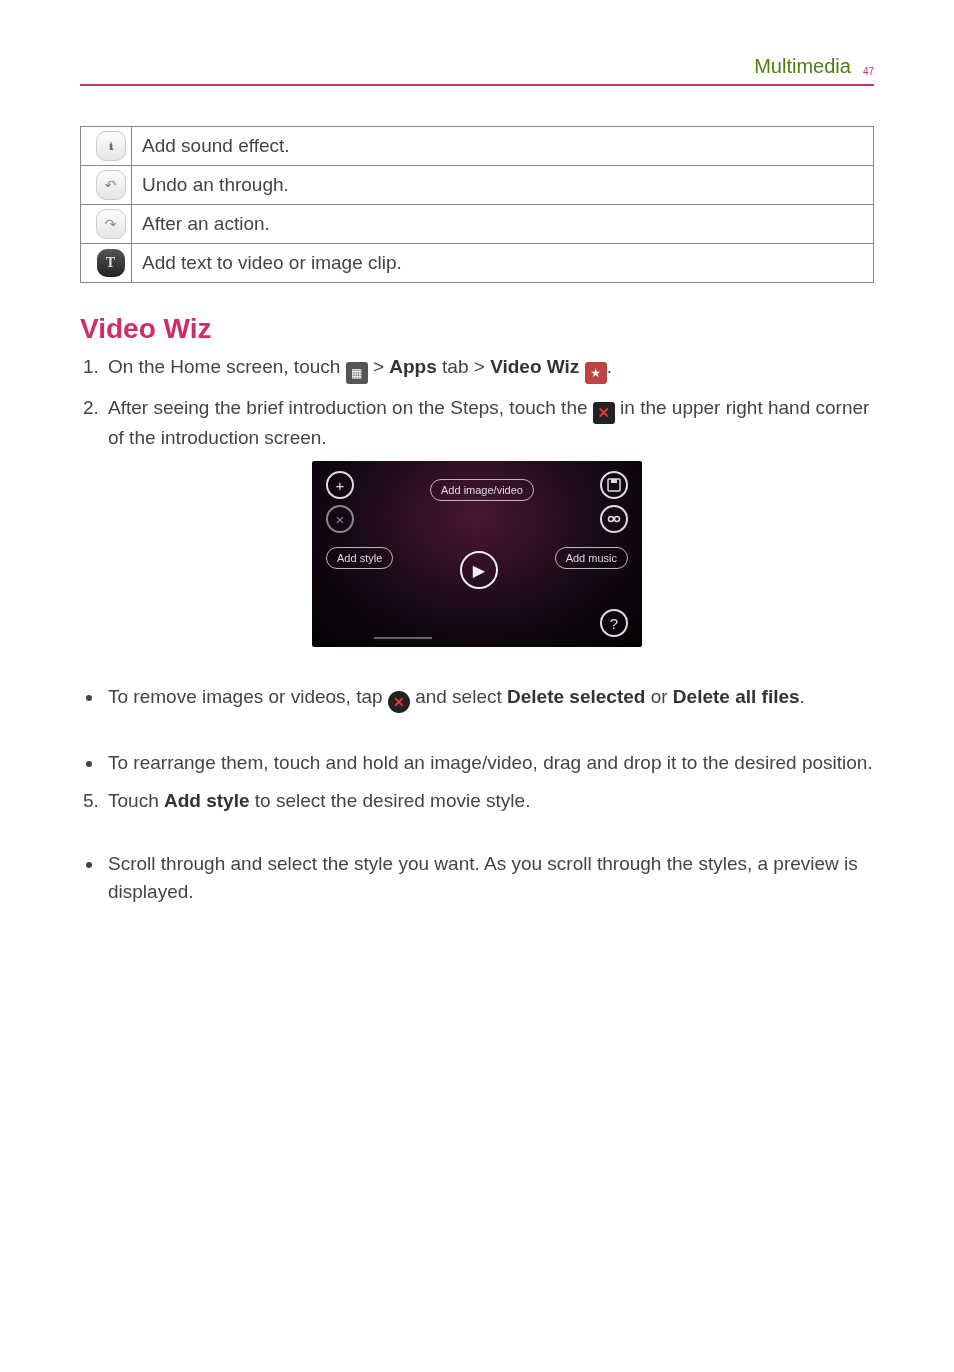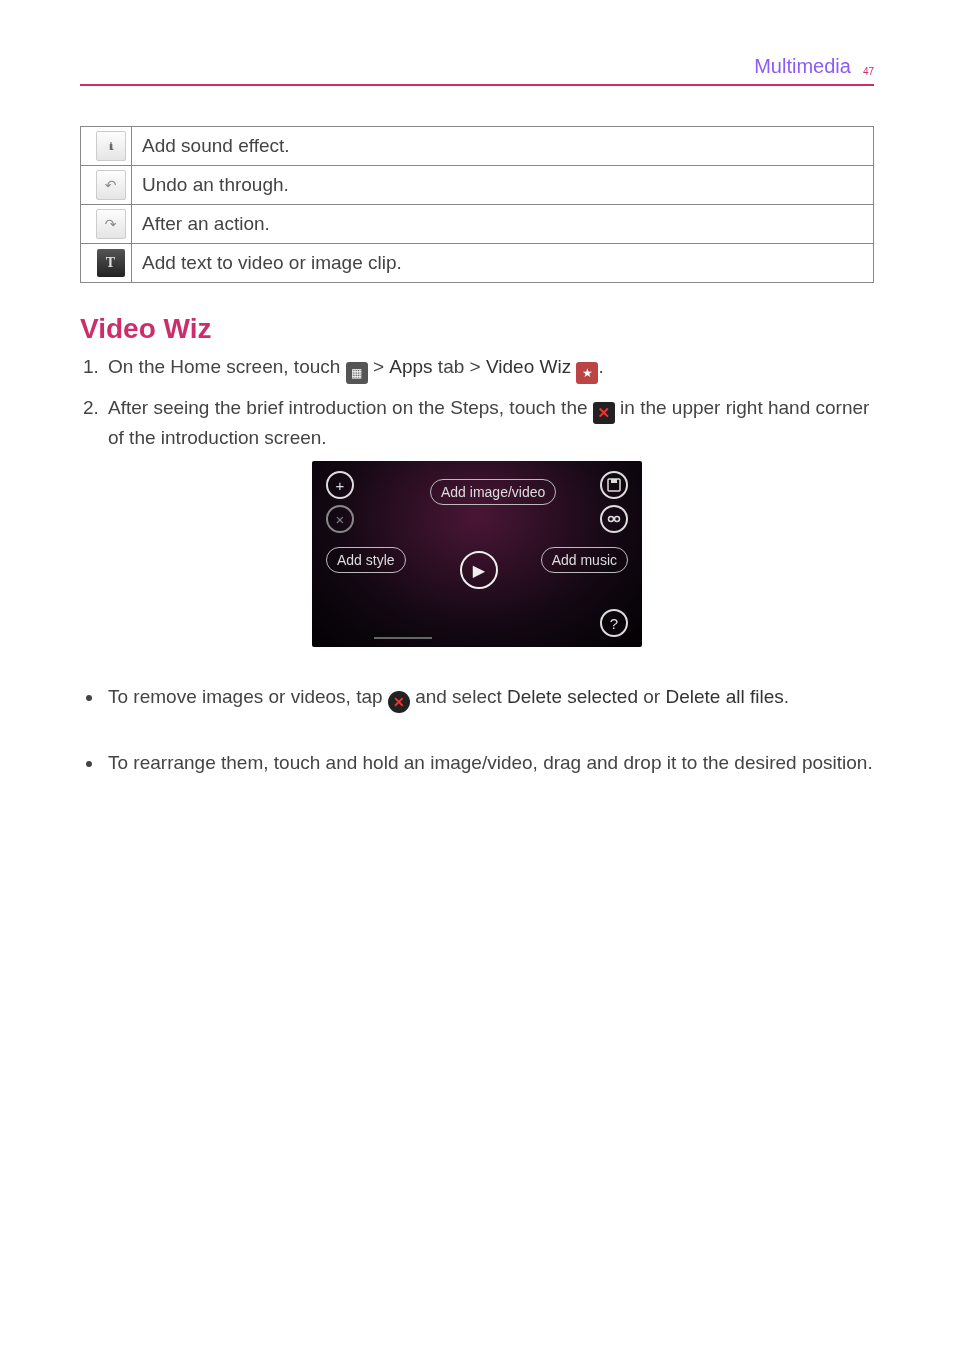--- a/index.html
+++ b/index.html
@@ -15,21 +15,21 @@
   }
   .header {
     display: flex;
     justify-content: flex-end;
     align-items: baseline;
     border-bottom: 2px solid #ce2d6c;
     padding-bottom: 6px;
     margin-bottom: 40px;
   }
   .header .section-name {
-    color: #8b5cf6;
+    color: #4d7c0f;
     font-size: 20px;
     margin-right: 12px;
   }
   .header .page-num {
     color: #ce2d6c;
     font-size: 10px;
     position: relative;
     top: 2px;
   }
   table.icons {
@@ -49,21 +49,21 @@
     text-align: center;
     padding: 4px;
   }
   .mini-icon {
     display: inline-flex;
     align-items: center;
     justify-content: center;
     width: 28px;
     height: 28px;
     font-size: 14px;
-    border-radius: 2px;
+    border-radius: 10px;
     vertical-align: middle;
     margin-left: 9px;
   }
   .mi-sound { background: linear-gradient(#fdfdfd,#e5e5e5); color:#555; border:1px solid #ccc; font-size:11px; letter-spacing:-2px; }
   .mi-clip  { background: linear-gradient(#444,#111); color:#fff; }
   .mi-undo  { background: linear-gradient(#fdfdfd,#e5e5e5); color:#888; border:1px solid #ccc; }
   .mi-redo  { background: linear-gradient(#fdfdfd,#e5e5e5); color:#888; border:1px solid #ccc; }
   .mi-text  { background: linear-gradient(#555,#222); color:#ddd; font-weight:bold; font-family:Georgia,serif; }
 
   h2.heading {
@@ -81,21 +81,21 @@
   ol.steps, ul.bullets {
     font-size: 19px;
     color: #444;
     line-height: 1.45;
     padding-left: 24px;
     margin: 0 0 6px 0;
   }
   ol.steps > li { margin-bottom: 10px; padding-left: 4px;}
   ul.bullets { list-style: disc; }
   ul.bullets > li { margin-bottom: 10px; padding-left: 4px; margin-top: 36px;}
-  b { font-weight: 400; color:#333; }
+  b { font-weight: 700; color:#333; }
 
   .inline-icon {
     display:inline-flex; align-items:center; justify-content:center;
     width:22px; height:22px; vertical-align: -4px;
     border-radius:3px; font-size:12px; line-height:1;
   }
   .ic-apps { background:#555; color:#fff; }
   .ic-wiz  { background:#b44; color:#fff; }
   .ic-x    { background:#222; color:#e33; font-weight:bold; font-size:15px; }
   .ic-plus { background:#222; color:#0c5; font-weight:bold; font-size:15px; border-radius:50%;}
@@ -115,21 +115,21 @@
     position:absolute; width:24px; height:24px; border:2px solid #ddd; border-radius:50%;
     color:#ddd; font-size:15px; display:flex; align-items:center; justify-content:center;
   }
   .ss-plus { top:10px; left:14px; }
   .ss-x    { top:44px; left:14px; border-color:#888; color:#888; }
   .ss-disk { top:10px; right:14px; }
   .ss-tape { top:44px; right:14px; }
   .ss-help { bottom:10px; right:14px; }
   .ss-bubble {
     position:absolute; border:1px solid #bbb; border-radius:14px; color:#ddd;
-    font-size:14px; padding:4px 10px; background:rgba(0,0,0,0);
+    font-size:11px; padding:4px 10px; background:rgba(0,0,0,0);
   }
   .ss-top   { top:18px; left:118px; }
   .ss-left  { top:86px; left:14px; }
   .ss-right { top:86px; right:14px; }
   .ss-play  {
     position:absolute; top:90px; left:148px; width:34px; height:34px;
     border:2px solid #eee; border-radius:50%; color:#eee;
     display:flex; align-items:center; justify-content:center; font-size:16px;
   }
   .ss-bar { position:absolute; bottom:8px; left:62px; width:58px; height:2px; background:#666; }
@@ -199,15 +199,23 @@
     <div class="ss-bar"></div>
   </div>
 
   <ul class="bullets">
     <li>
       <span>To remove images or videos, tap </span><span class="inline-icon ic-del">✕</span><span> and select </span><b>Delete selected</b><span> or </span><b>Delete all files</b><span>.</span>
     </li>
     <li>To rearrange them, touch and hold an image/video, drag and drop it to the desired position.</li>
   </ul>
 
+  <ol class="steps" start="5">
+    <li>
+      <span>Touch </span><b>Add style</b><span> to select the desired movie style.</span>
+    </li>
+  </ol>
+  <ul class="bullets">
+    <li>Scroll through and select the style you want. As you scroll through the styles, a preview is displayed.</li>
+  </ul>
 
 
 </div>
 
 </body></html>

